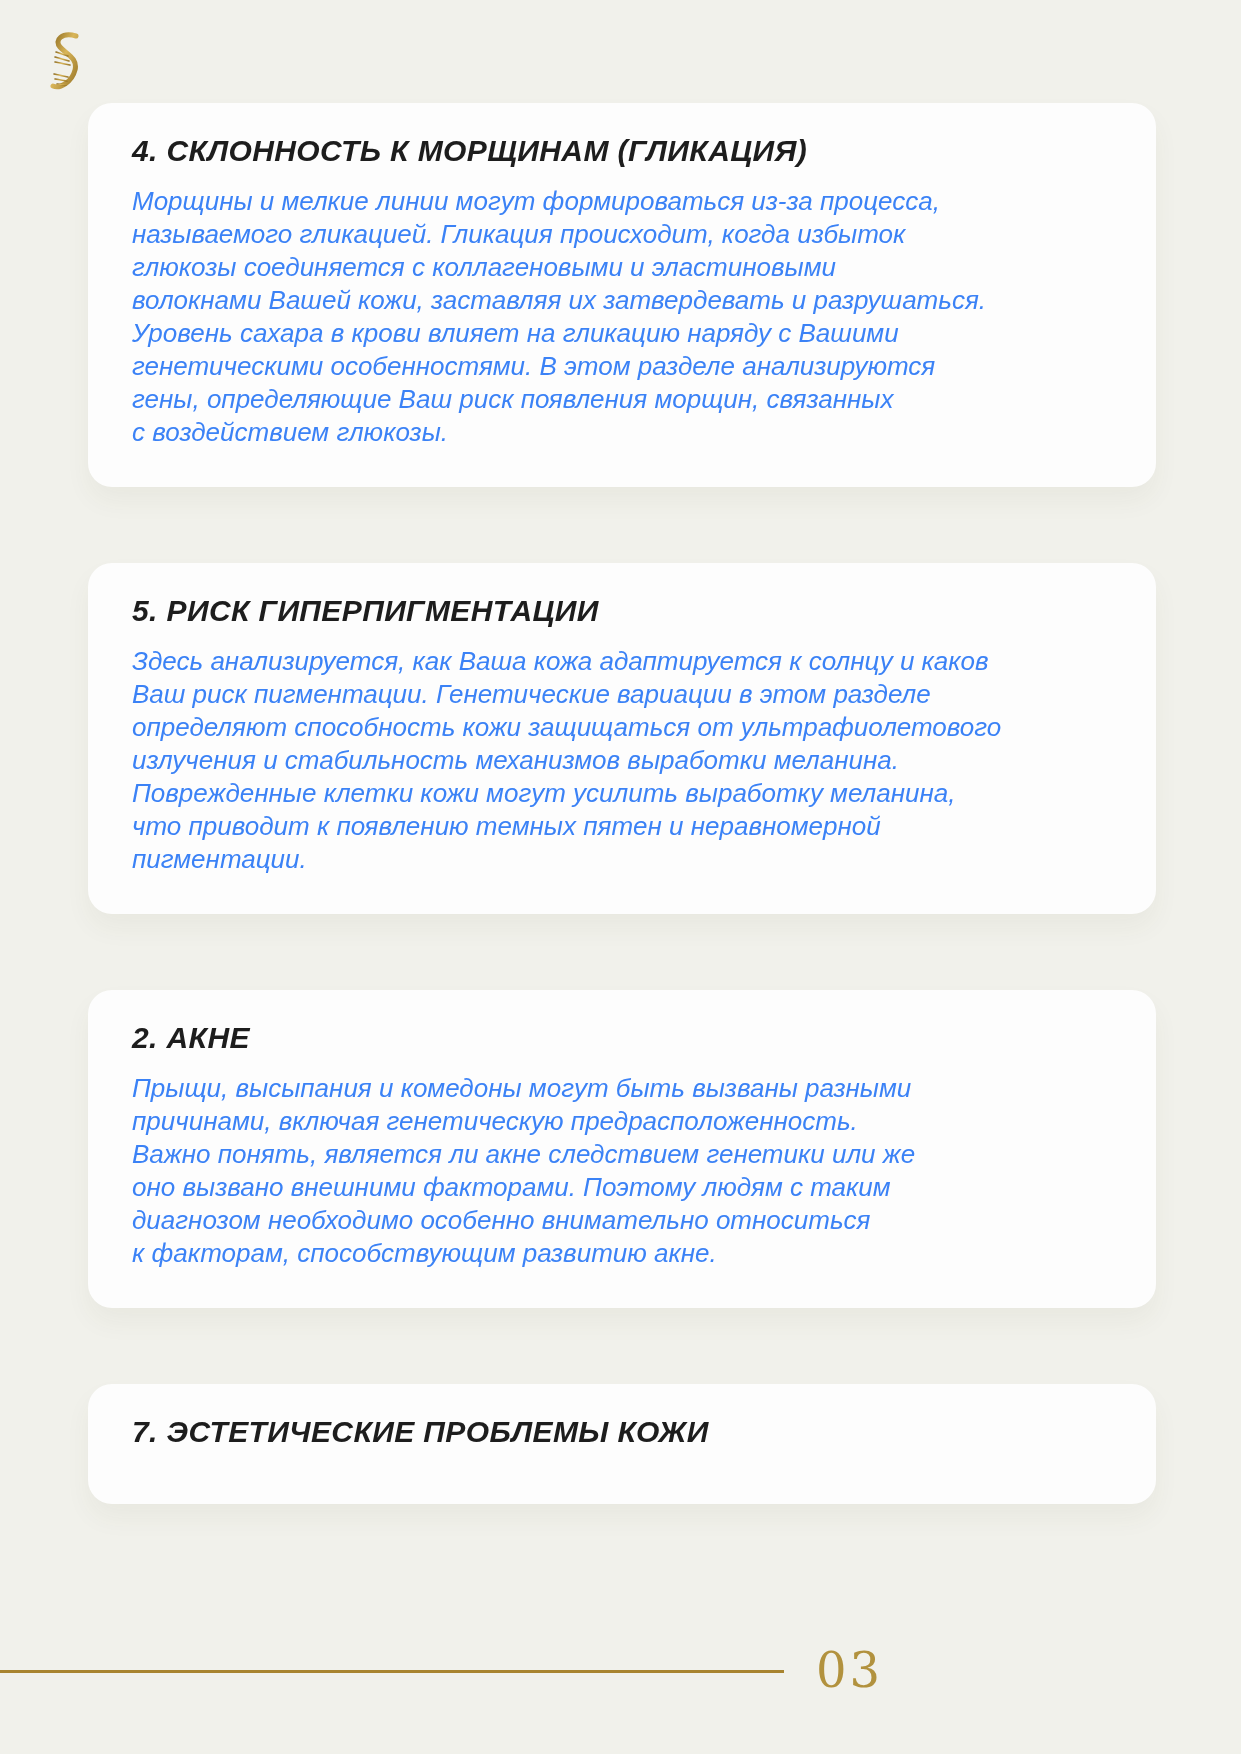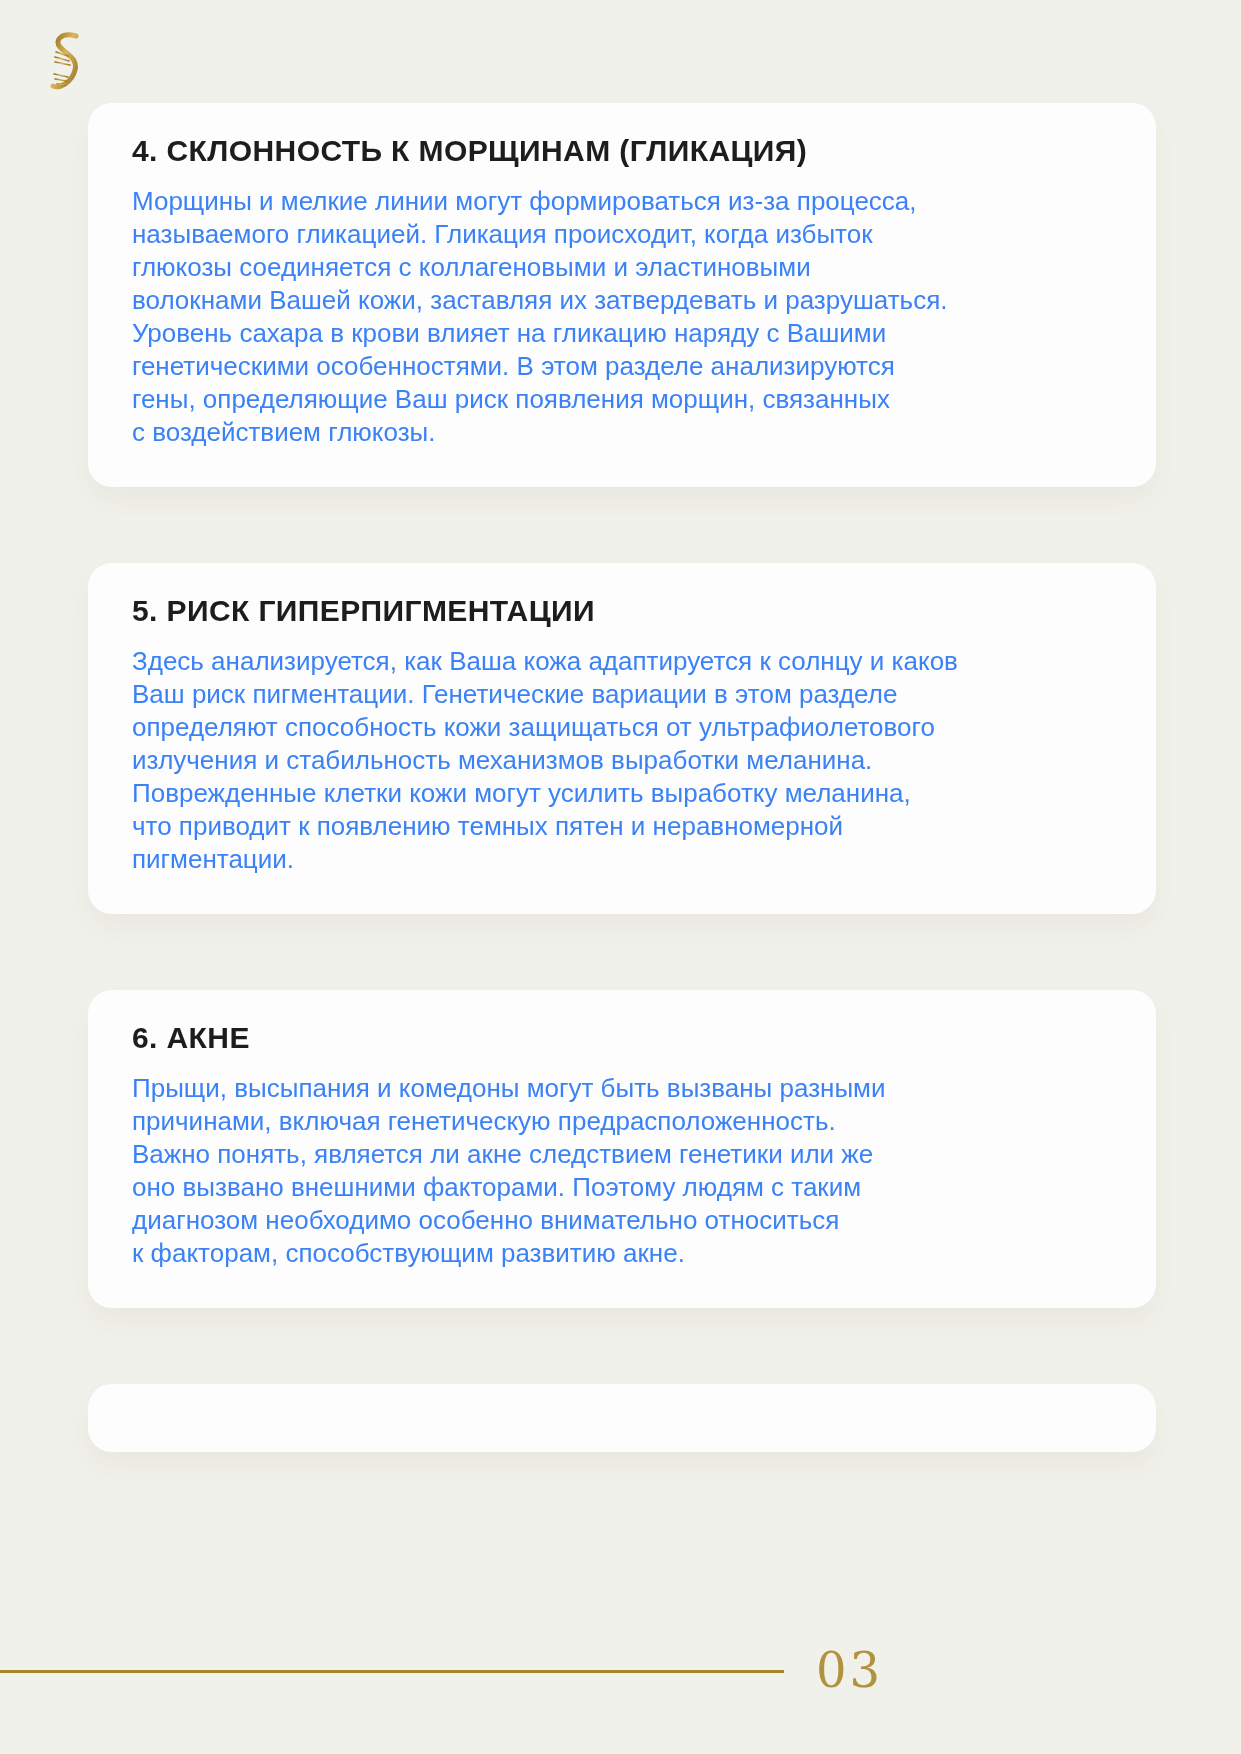--- a/index.html
+++ b/index.html
@@ -19,20 +19,21 @@
   .content {
     position:absolute;
     left:88px; top:103px;
     width:1068px;
   }
   .card {
     background:#fdfdfd;
     border-radius:24px;
     padding:30px 24px 38px 44px;
     box-shadow:0 14px 26px rgba(70,70,45,0.05);
+    font-style:italic;
   }
   .card + .card { margin-top:76px; }
   .section-title {
     font-size:30px;
     font-weight:800;
     line-height:36px;
     letter-spacing:0.4px;
     color:#1d1d1d;
     margin-bottom:16px;
   }
@@ -99,28 +100,29 @@
     <p class="section-body">Здесь анализируется, как Ваша кожа адаптируется к солнцу и каков
 Ваш риск пигментации. Генетические вариации в этом разделе
 определяют способность кожи защищаться от ультрафиолетового
 излучения и стабильность механизмов выработки меланина.
 Поврежденные клетки кожи могут усилить выработку меланина,
 что приводит к появлению темных пятен и неравномерной
 пигментации.</p>
   </section>
 
   <section class="card">
-    <h2 class="section-title">6. АКНЕ</h2>
+    <h2 class="section-title">2. АКНЕ</h2>
     <p class="section-body">Прыщи, высыпания и комедоны могут быть вызваны разными
 причинами, включая генетическую предрасположенность.
 Важно понять, является ли акне следствием генетики или же
 оно вызвано внешними факторами. Поэтому людям с таким
 диагнозом необходимо особенно внимательно относиться
 к факторам, способствующим развитию акне.</p>
   </section>
 
   <section class="card">
+    <h2 class="section-title">7. ЭСТЕТИЧЕСКИЕ ПРОБЛЕМЫ КОЖИ</h2>
   </section>
 
 </main>
 
 <div class="footer-line"></div>
 <div class="page-number">03</div>
 
 </body></html>

